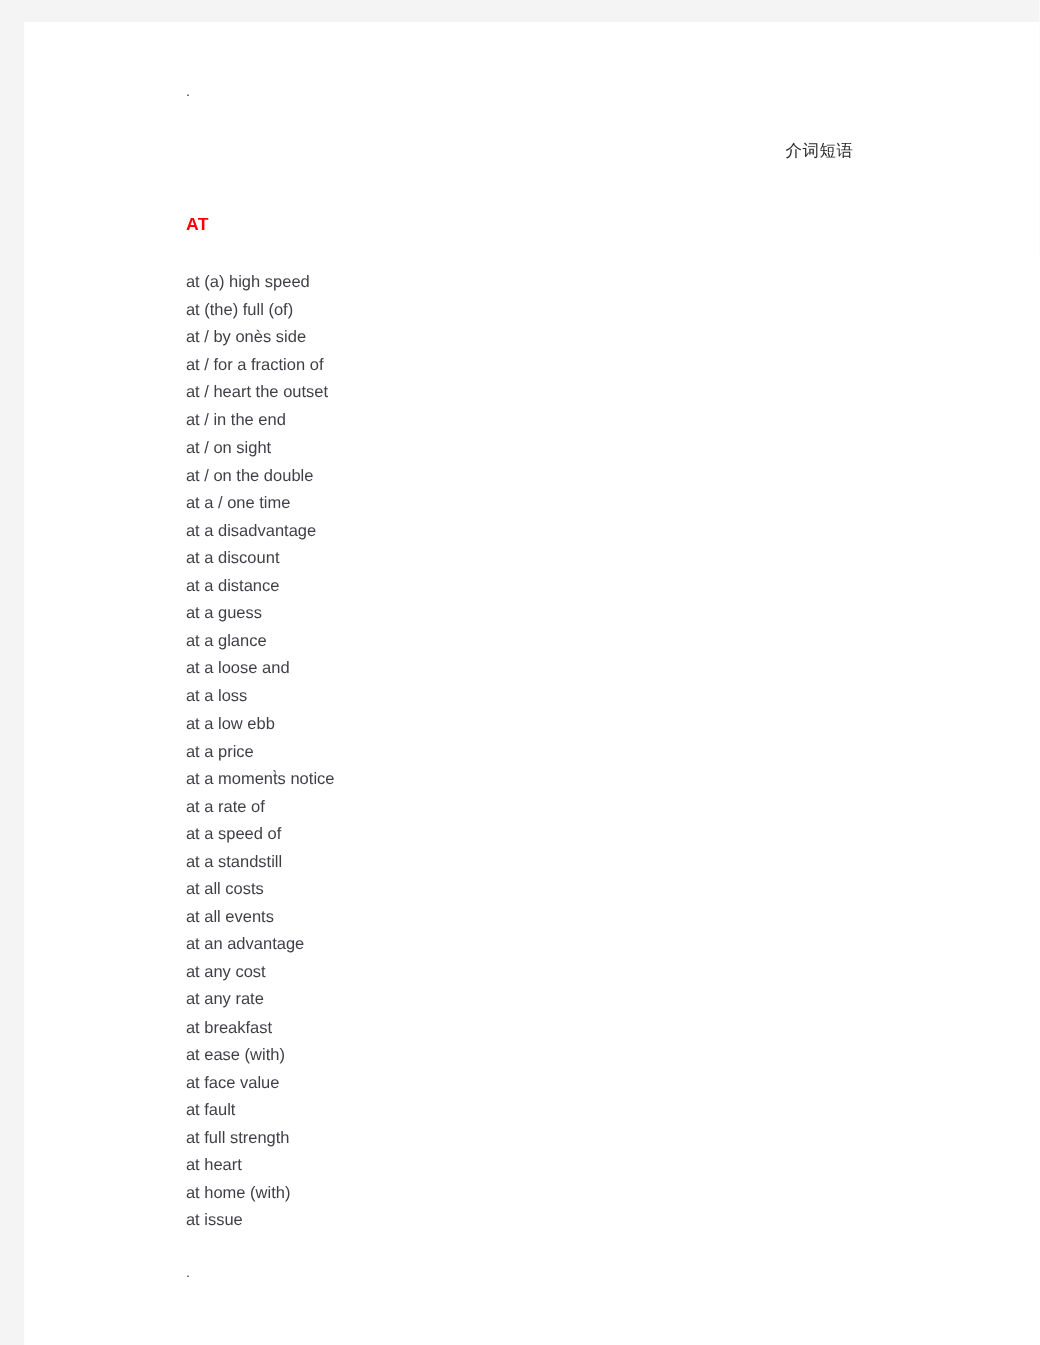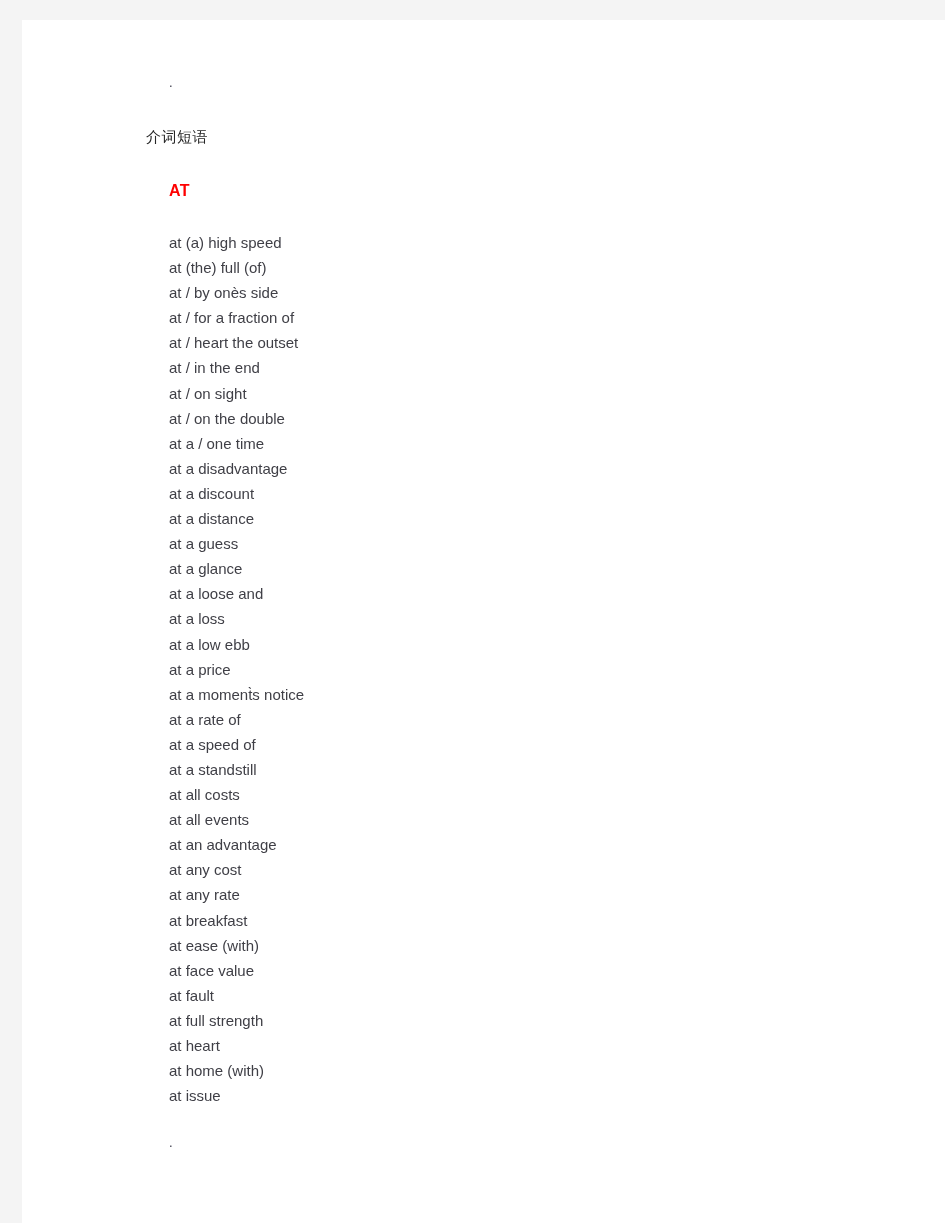--- a/index.html
+++ b/index.html
@@ -28,29 +28,29 @@
     width: 760px;
   }
   .dot-marker {
     font-size: 13px;
     color: #3a3a4a;
     line-height: 14px;
     height: 14px;
     margin-left: 23px;
   }
   .doc-title {
-    text-align: left;
+    text-align: right;
     font-size: 15px;
     color: #262626;
     margin-top: 38px;
     letter-spacing: 0.5px;
     padding-right: 130px;
   }
   .section-heading {
-    margin-top: 35px;
+    margin-top: 49px;
     margin-left: 23px;
     font-size: 16px;
     font-weight: bold;
     color: #fe0000;
     letter-spacing: 0.5px;
   }
   .phrase-list {
     list-style: none;
     margin: 0;
     padding: 0;

